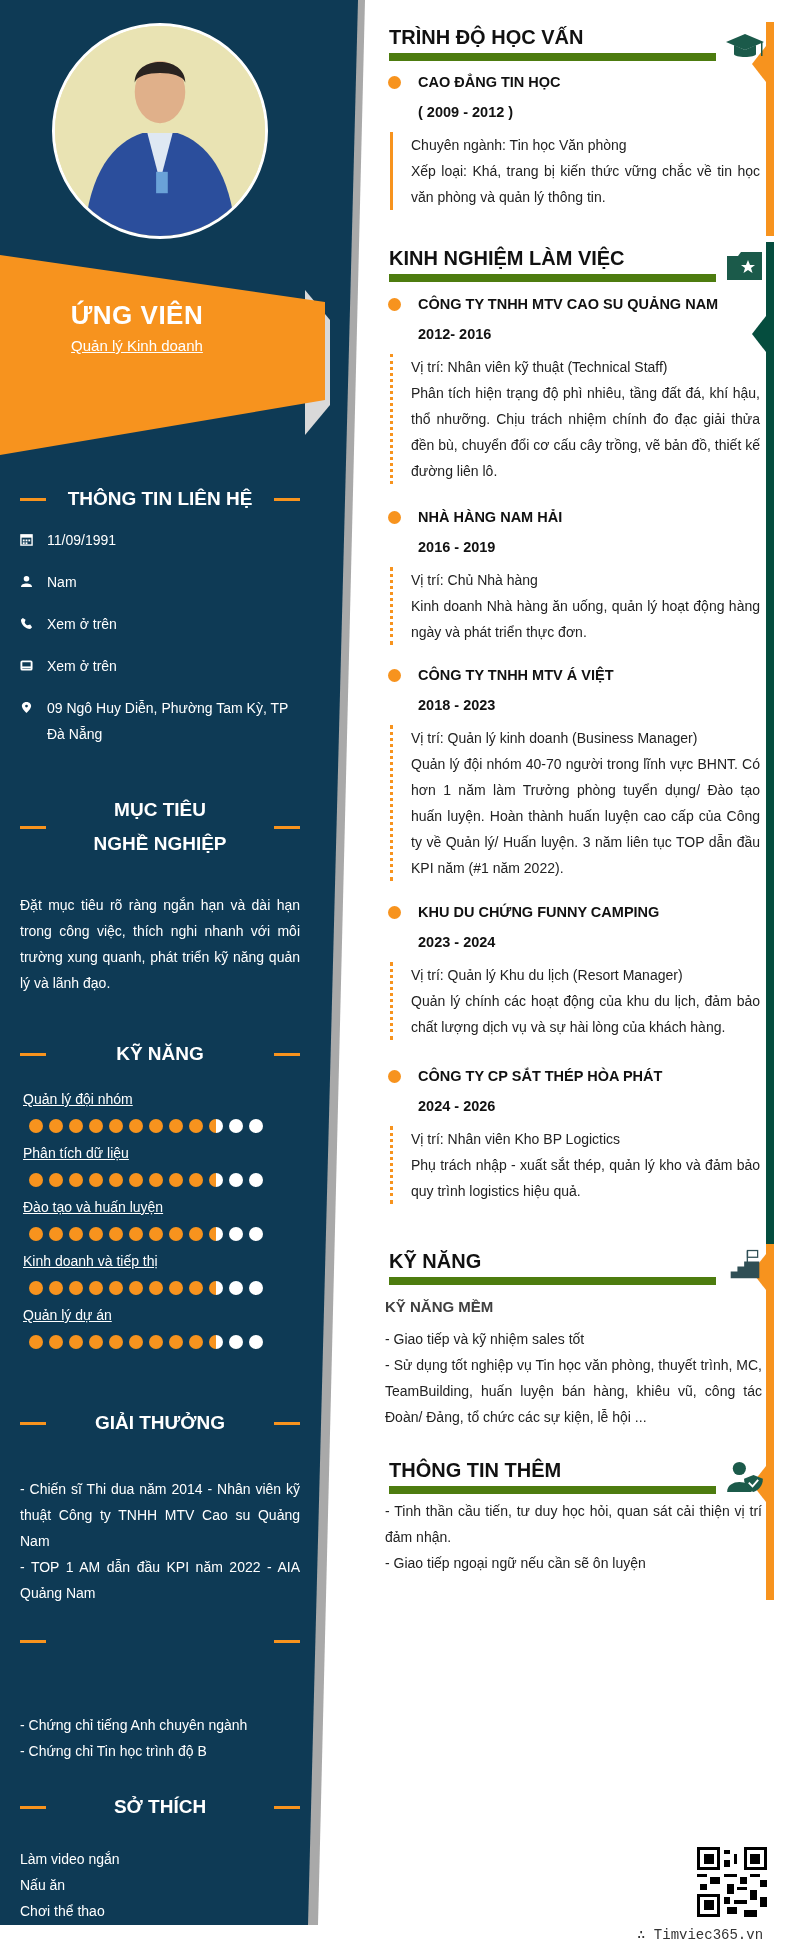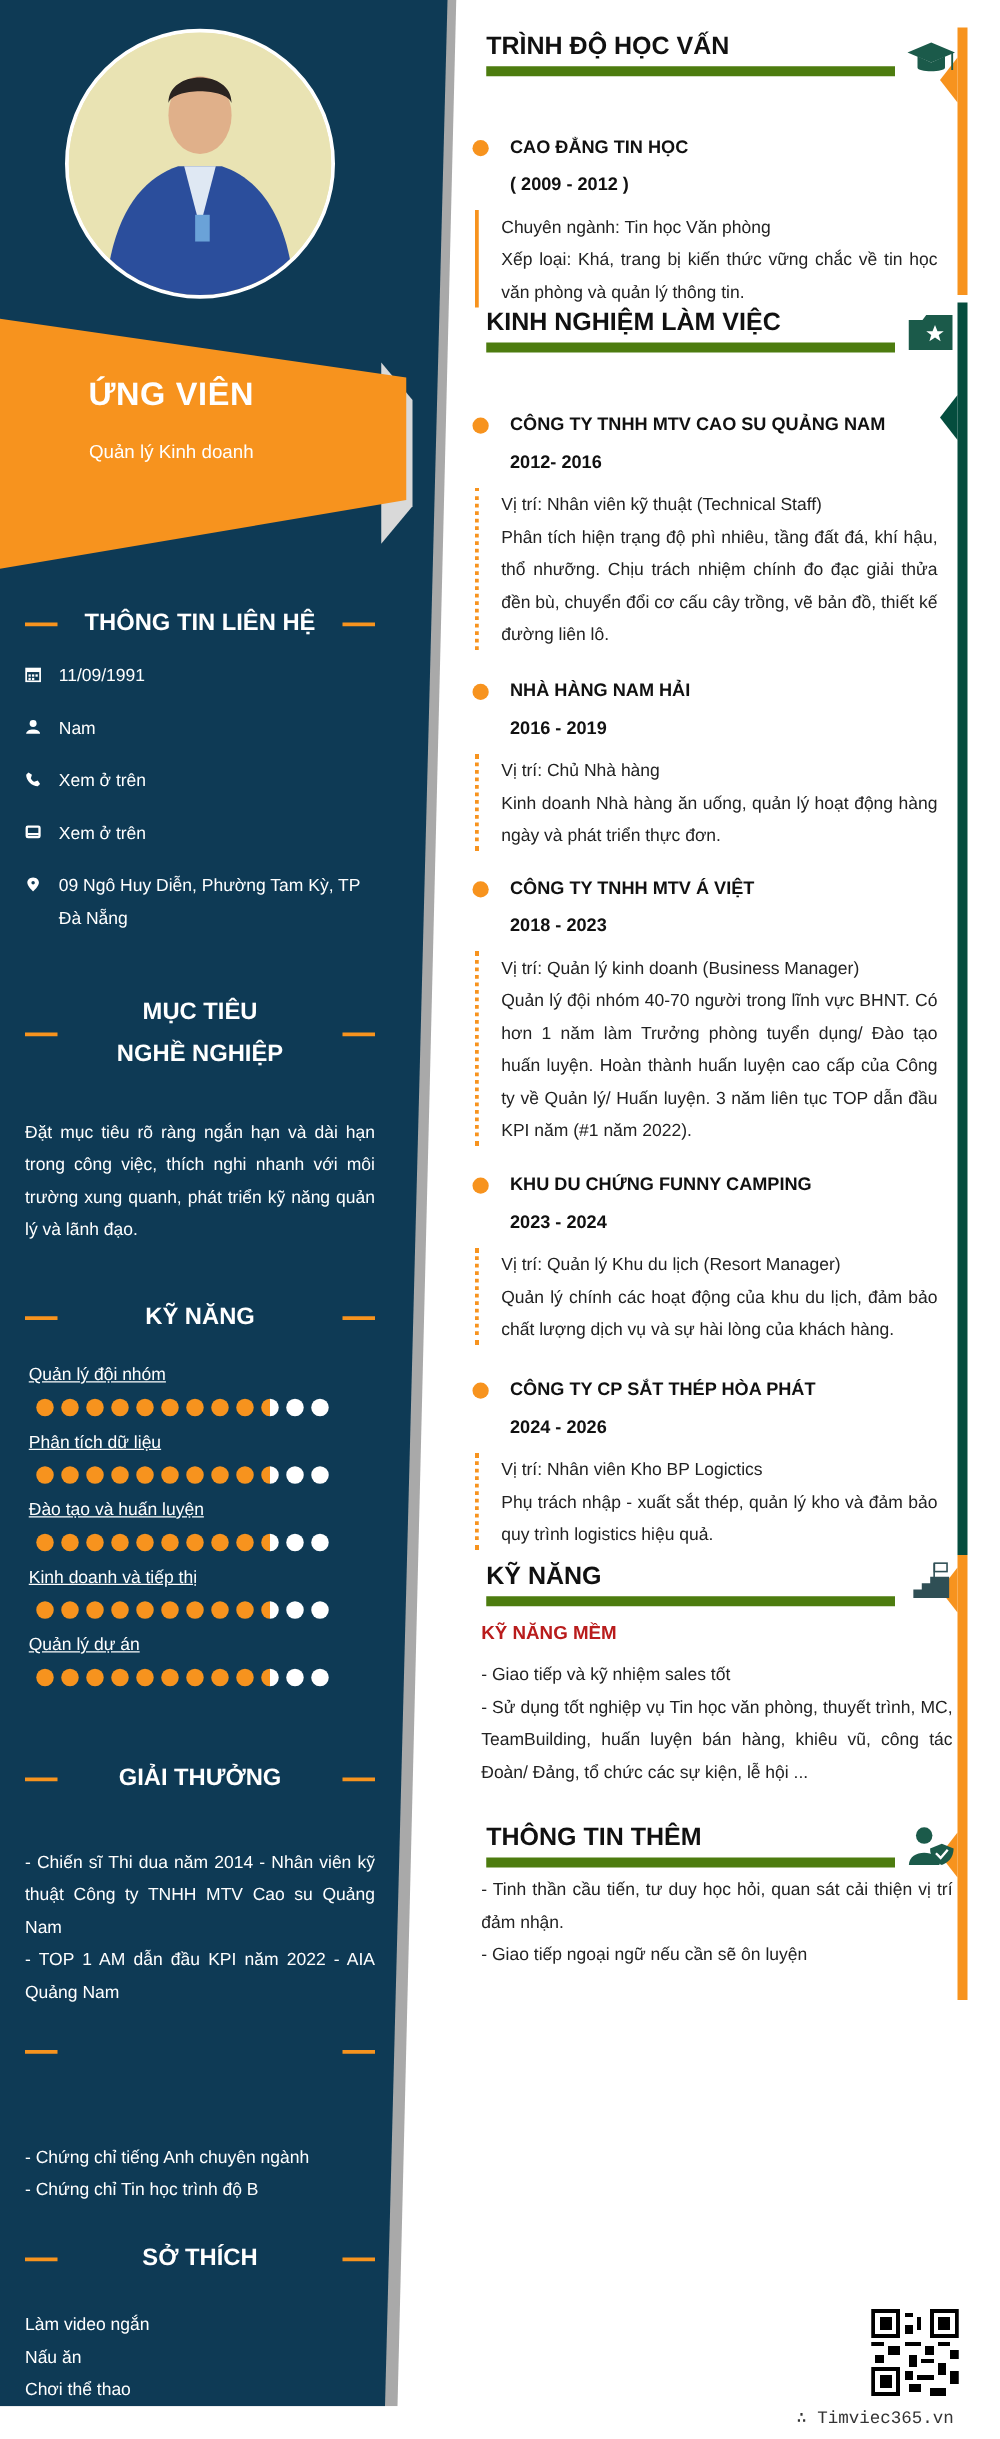--- a/index.html
+++ b/index.html
@@ -7,21 +7,21 @@
 
   
   .sidebar-bg { position: absolute; left: 0; top: 0; width: 370px; height: 1925px; }
   .sidebar { position: absolute; left: 0; top: 0; width: 330px; height: 1925px; }
 
   .photo { position: absolute; left: 52px; top: 23px; width: 216px; height: 216px; border-radius: 50%; border: 3px solid #fff; overflow: hidden; background: #e9e3b3; }
   .photo svg { width: 100%; height: 100%; display: block; }
 
   .name-block { position: absolute; left: 0; top: 300px; width: 274px; text-align: center; }
   .name { color: #fff; font-weight: bold; font-size: 26px; letter-spacing: 0.5px; }
-  .role { color: #fff; font-size: 15px; margin-top: 22px; }
+  .role { color: #fff; font-size: 15px; margin-top: 6px; text-decoration: underline; }
 
   .side-title { position: absolute; left: 20px; width: 280px; display: flex; align-items: center; justify-content: space-between; }
   .side-title .dash { width: 26px; height: 3px; background: #f7931e; flex-shrink: 0; }
   .side-title .t { color: #fff; font-weight: bold; font-size: 19px; text-align: center; line-height: 34px; flex: 1; }
 
   .contact { position: absolute; left: 20px; width: 285px; }
   .contact-row { display: flex; align-items: flex-start; color: #fff; font-size: 14px; line-height: 26px; margin-bottom: 14px; }
   .contact-row .ic { width: 27px; flex-shrink: 0; color: #fff; font-size: 13px; }
   .contact-row .ic svg { width: 13px; height: 13px; margin-top: 6px; fill: #fff; }
 
@@ -31,30 +31,30 @@
   .skill { margin-bottom: 4px; }
   .skill-name { color: #fff; font-size: 14px; line-height: 22px; text-decoration: underline; }
   .dots { display: flex; gap: 6px; margin: 9px 0 9px 6px; }
   .dot { width: 14px; height: 14px; border-radius: 50%; background: #f7931e; }
   .dot.empty { background: #fff; }
   .dot.half { background: linear-gradient(90deg, #f7931e 50%, #fff 50%); }
   .sec-title { position: absolute; left: 389px; width: 327px; font-weight: bold; font-size: 20px; color: #111; padding-bottom: 4px; border-bottom: 8px solid #4d7c0f; }
   .sec-icon { position: absolute; left: 724px; width: 42px; height: 32px; }
   .sec-icon svg { width: 100%; height: 100%; }
 
-  .entry { position: absolute; left: 378px; width: 372px; margin-top: 36px; }
+  .entry { position: absolute; left: 388px; width: 372px; }
   .entry-head { display: flex; align-items: center; font-weight: bold; font-size: 14.5px; color: #111; line-height: 24px; }
   .entry-head .bullet { width: 13px; height: 13px; border-radius: 50%; background: #f7931e; margin-right: 17px; flex-shrink: 0; }
   .entry-date { font-weight: bold; font-size: 14.5px; color: #111; margin-left: 30px; line-height: 24px; margin-top: 6px; }
   .entry-body { margin-top: 8px; margin-left: 2px; padding-left: 18px; font-size: 14px; line-height: 26px; color: #222; text-align: justify; }
   .entry-body.solid { border-left: 3px solid #f7931e; }
   .entry-body.dotted { border-left: 3px dotted #f7931e; }
 
   .plain { position: absolute; left: 385px; width: 377px; font-size: 14px; line-height: 26px; color: #222; text-align: justify; }
-  .plain .h { font-weight: bold; font-size: 15px; margin-bottom: 6px; color: #b91c1c; }
+  .plain .h { font-weight: bold; font-size: 15px; margin-bottom: 6px; color: #404040; }
 
   .rail { position: absolute; right: 26px; width: 8px; }
   .rail-tri { position: absolute; width: 0; height: 0; border-top: 18px solid transparent; border-bottom: 18px solid transparent; }
 
   .qr { position: absolute; left: 697px; top: 1847px; width: 70px; height: 70px; }
   .footer { position: absolute; left: 637px; top: 1926px; font-family: "Liberation Mono", monospace; font-size: 14px; color: #333; }
 </style>
 </head>
 <body>
 

